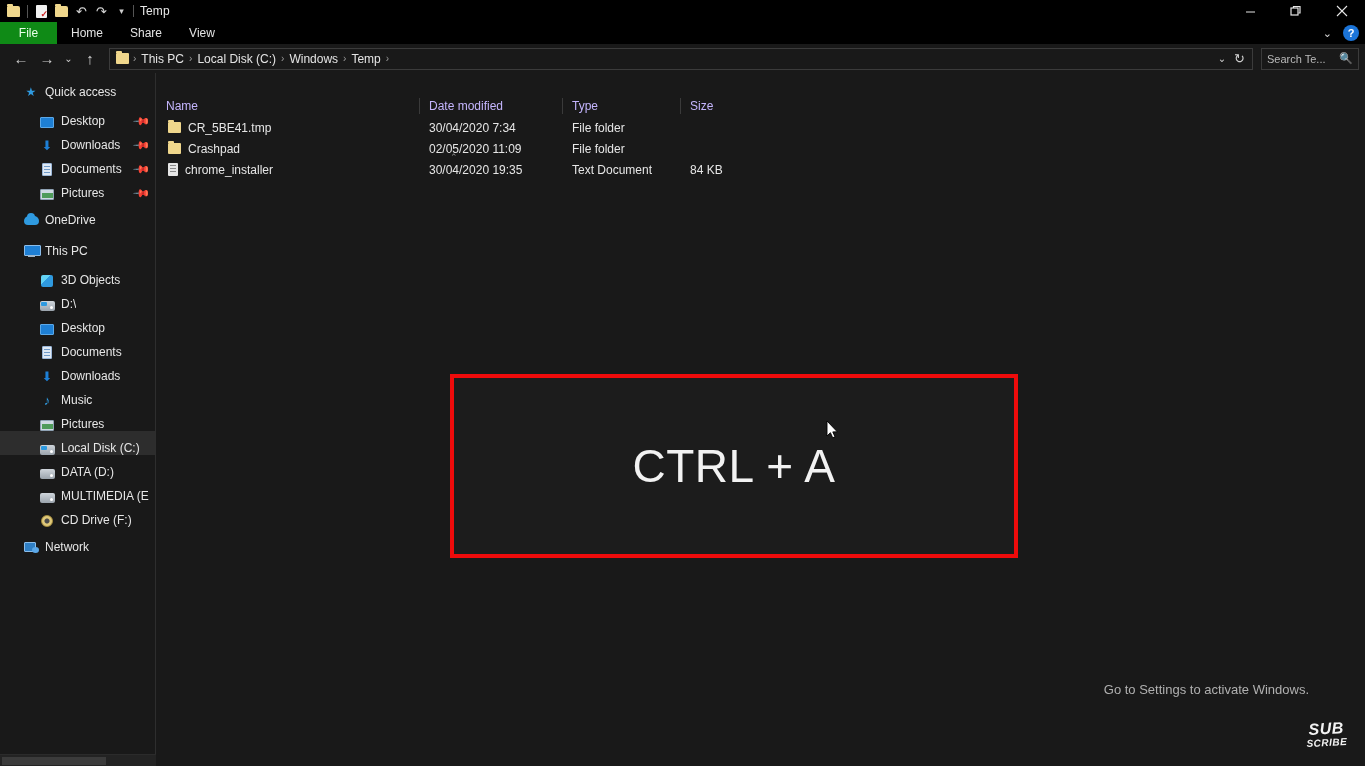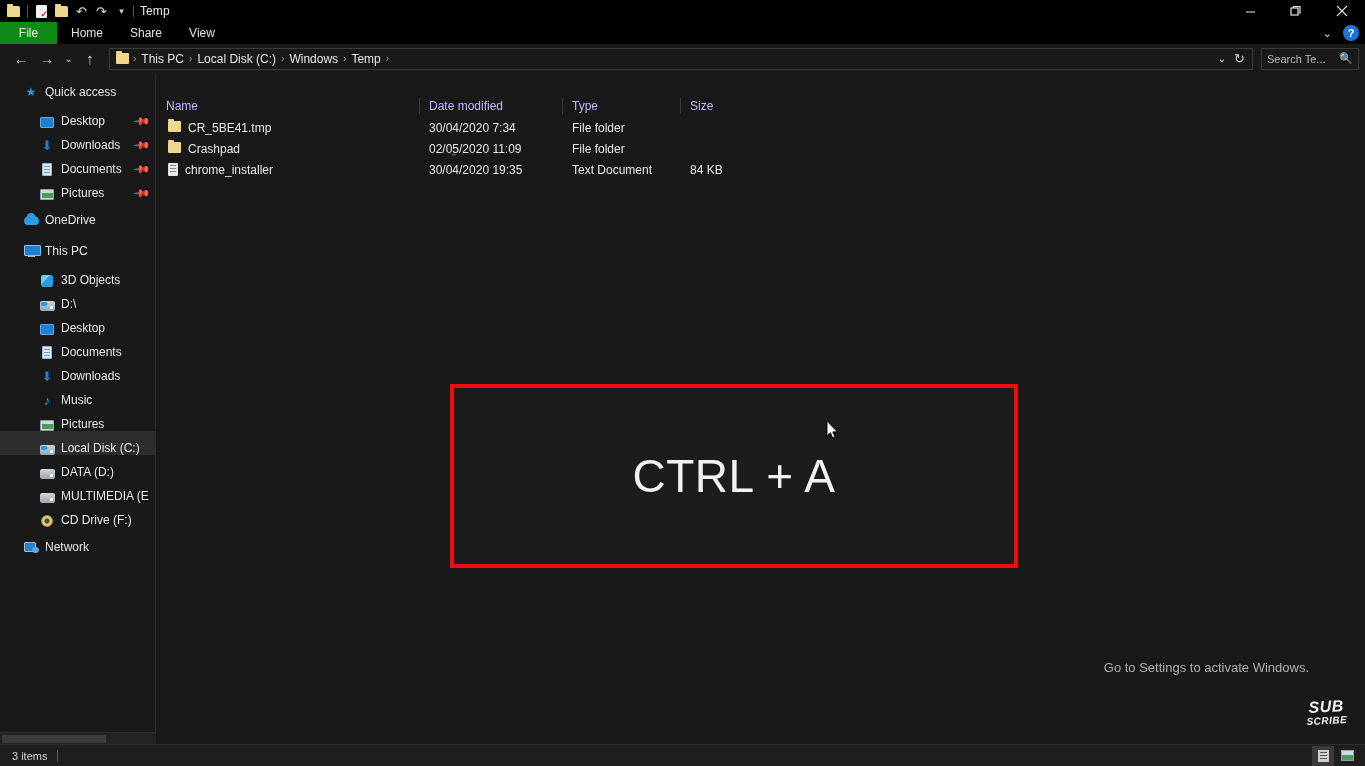--- a/index.html
+++ b/index.html
@@ -98,32 +98,32 @@
   .colheads{ height:22px; margin-top:22px; display:flex; align-items:center; position:relative; flex:0 0 22px; }
   .col{ font-size:12px; color:#c4b5fd; position:relative; height:22px; display:flex; align-items:center; cursor:default; padding-left:10px; }
   .col:before{ content:""; position:absolute; left:0; top:3px; bottom:3px; width:1px; background:#3a3a3a; }
   .col.first:before{ display:none; }
   .col-name{ width:263px; }
   .col-date{ width:143px; }
   .col-type{ width:118px; }
   .col-size{ width:84px; }
   .rows{ flex:1; position:relative; }
   .row{ height:21px; display:flex; align-items:center; font-size:12px; color:#e6e6e6; cursor:default; }
-  .c-name{ width:263px; display:flex; align-items:flex-start; padding-left:12px; }
+  .c-name{ width:263px; display:flex; align-items:center; padding-left:12px; }
   .c-name .fi{ margin-right:7px; display:flex; }
   .c-date{ width:143px; padding-left:10px; }
   .c-type{ width:118px; padding-left:10px; }
   .c-size{ width:84px; padding-left:10px; text-align:left; }
   .fold-y{ width:13px; height:11px; background:#f0d78c; border-radius:1px; position:relative; }
   .fold-y:before{ content:""; position:absolute; left:0; top:-2px; width:6px; height:2px; background:#f0d78c; border-radius:1px 1px 0 0; }
   .txt-ic{ width:10px; height:13px; background:#e6e6e6; border-radius:1px; position:relative; }
   .txt-ic:after{ content:""; position:absolute; left:2px; top:2px; width:6px; height:1px; background:#8a8a8a; box-shadow:0 3px 0 #8a8a8a,0 6px 0 #8a8a8a; }
 
   
-  .redbox{ position:absolute; left:450px; top:311px; width:568px; height:184px; border:4px solid #ee0b0b; background:#1c1c1c; display:flex; align-items:center; justify-content:center; }
+  .redbox{ position:absolute; left:450px; top:301px; width:568px; height:184px; border:4px solid #ee0b0b; background:#1c1c1c; display:flex; align-items:center; justify-content:center; }
   .redbox span{ font-size:46px; color:#f2f2f2; letter-spacing:.5px; font-weight:400; }
 
   
   .cursor{ position:absolute; left:826px; top:347px; width:13px; height:20px; pointer-events:none; }
 
   
   .wm{ position:absolute; right:56px; bottom:67px; text-align:left; user-select:none; }
   .wm .t1{ font-size:19px; color:#b4b4b4; line-height:24px; }
   .wm .t2{ font-size:13px; color:#b0b0b0; line-height:19px; }
   .sub{ position:absolute; right:18px; bottom:18px; text-align:center; color:#f2f2f2; line-height:1; transform:rotate(-3deg); }
@@ -420,26 +420,14 @@
     <div class="wm">
       <div class="t2">Go to Settings to activate Windows.</div>
     </div>
 
     <div class="sub">
       <div class="s1">SUB</div>
       <div class="s2">SCRIBE</div>
     </div>
   </div>
 
-  <div class="statusbar">
-    <span class="status-txt">3 items</span>
-    <span class="status-sep"></span>
-    <div class="viewbtns">
-      <div class="vbtn on">
-          <span class="vb-det"></span>
-        </div>
-      <div class="vbtn">
-          <span class="vb-ico"></span>
-        </div>
-    </div>
-  </div>
 
 </div>
 
 </body></html>

